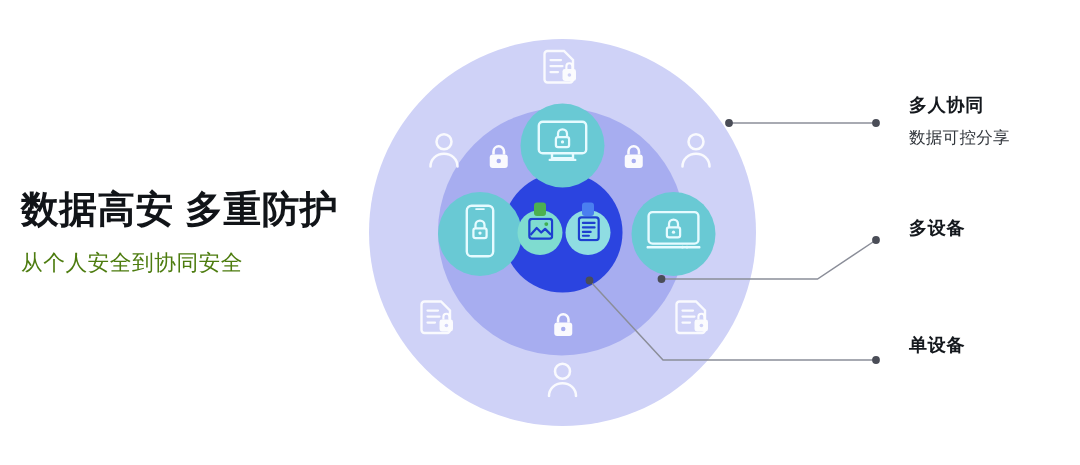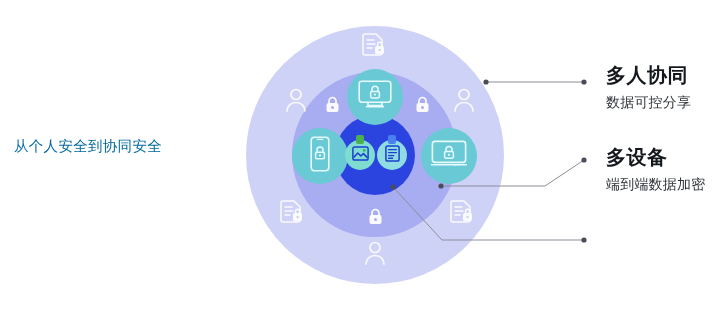--- a/index.html
+++ b/index.html
@@ -20,21 +20,21 @@
     font-weight:700;
     letter-spacing:0.5px;
     color:#111418;
     line-height:1.15;
     white-space:nowrap;
   }
   .subhead {
     margin-top:11px;
     font-size:14.5px;
     font-weight:400;
-    color:#0369a1;
+    color:#4d7c0f;
     letter-spacing:0.3px;
     white-space:nowrap;
   }
 
   
   .ring {
     position:absolute;
     border-radius:50%;
   }
   .ring-outer { width:258px; height:258px; left:246px; top:26px; background:#cfd2f7; }
@@ -74,37 +74,38 @@
   .tag-blue  { background:#4a7ff0; }
 
   
   .deco { position:absolute; opacity:0.95; }
 
   
   .connector { position:absolute; left:0; top:0; width:720px; height:310px; pointer-events:none; }
 
   .label-group { position:absolute; }
   .label-title {
-    font-size:20px; font-weight:700; color:#14181d;
+    font-size:12px; font-weight:700; color:#14181d;
     letter-spacing:0.5px; white-space:nowrap; text-align:left;
   }
   .label-sub {
-    margin-top:5px; font-size:14px; font-weight:400; color:#30353b;
+    margin-top:5px; font-size:11px; font-weight:400; color:#30353b;
     letter-spacing:0.2px; white-space:nowrap; text-align:center;
   }
   .lg-1 { left:606px; top:62px; }
   .lg-2 { left:606px; top:144px; }
   .lg-3 { left:606px; top:222px; }
 </style>
 </head>
 <body>
 
 <div id="stage">
 
   <div class="headline-block">
+    <div class="headline">数据高安 多重防护</div>
     <div class="subhead">从个人安全到协同安全</div>
   </div>
 
   <div class="ring ring-outer"></div>
   <div class="ring ring-mid"></div>
   <div class="ring ring-inner"></div>
 
   <div class="deco" style="left:362px; top:32px;">
     <svg width="24" height="26" viewBox="0 0 24 26" fill="none">
       <path d="M3 2h11l6 6v13a2 2 0 0 1-2 2H3a2 2 0 0 1-2-2V4a2 2 0 0 1 2-2z" stroke="#ffffff" stroke-width="1.6" fill="none" opacity="0.92"></path>
@@ -254,19 +255,19 @@
     <circle cx="584" cy="240" r="2.6" fill="#4a4d57"></circle>
   </svg>
 
   <div class="label-group lg-1">
     <div class="label-title">多人协同</div>
     <div class="label-sub">数据可控分享</div>
   </div>
 
   <div class="label-group lg-2">
     <div class="label-title">多设备</div>
-    <div class="label-sub">端到端数据加密</div>
   </div>
 
   <div class="label-group lg-3">
+    <div class="label-title">单设备</div>
   </div>
 
 </div>
 
 </body></html>

